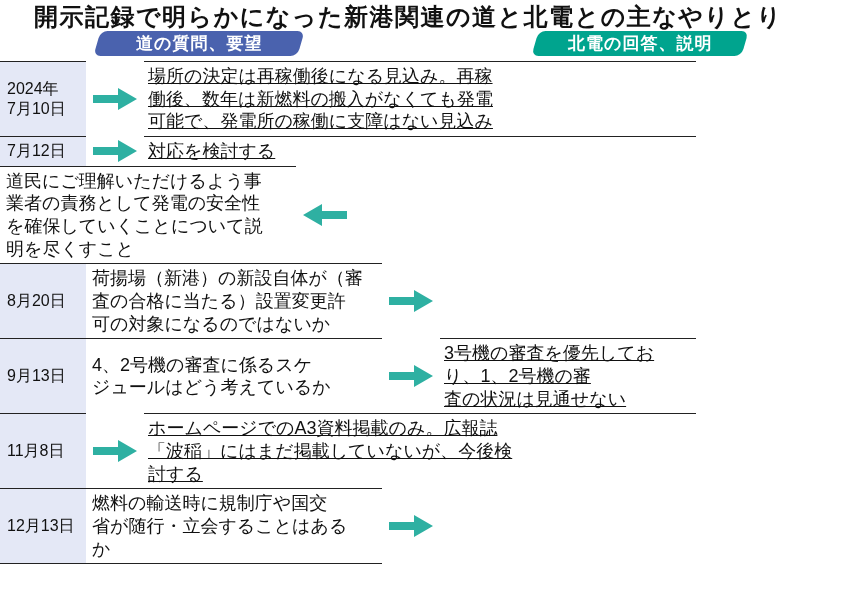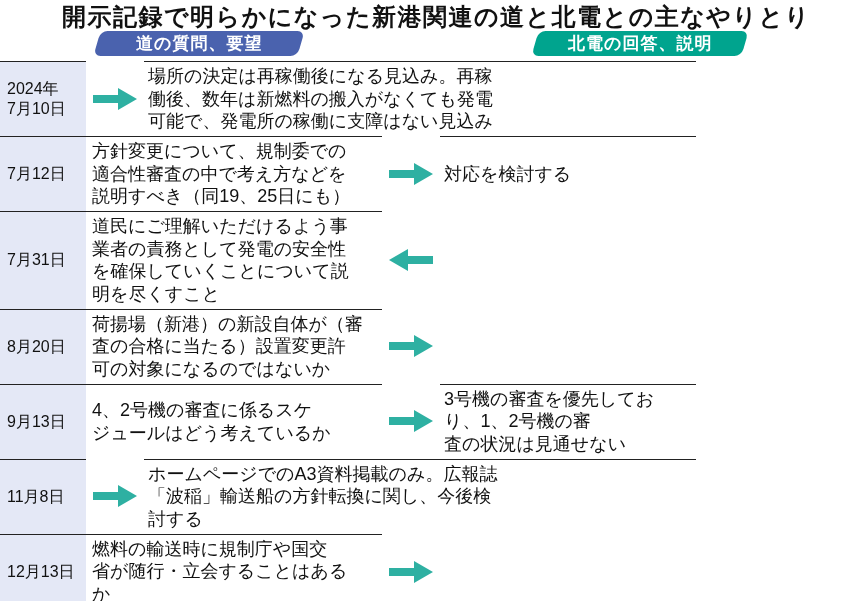--- a/index.html
+++ b/index.html
@@ -7,21 +7,21 @@
     position:relative;
     width:848px;height:601px;
     background:#fff;
     overflow:hidden;
     font-family:"Liberation Sans","DejaVu Sans",sans-serif;
     color:#111;
   }
   .title{
     position:absolute;top:1px;left:34px;
     font-size:24px;font-weight:bold;letter-spacing:1.5px;
-    white-space:nowrap;color:#111;margin-left:28px;
+    white-space:nowrap;color:#111;
   }
   .badges{position:absolute;top:31px;left:0;width:848px;height:25px;}
   .badge{
     position:absolute;top:0;height:25px;
     display:flex;align-items:center;justify-content:center;
     transform:skewX(-16deg);
     border-radius:7px;
   }
   .badge .badge-label{
     transform:skewX(16deg);
@@ -56,20 +56,21 @@
     color:var(--arrow,#2eb0a2);
   }
   .cell.arrow-cell[data-direction="left"] svg{transform:scaleX(-1);}
   .cell.a{
     flex:1 1 auto;
     border-top:1.5px solid var(--border,#222);
     display:flex;align-items:center;
     padding:3px 8px 3px 4px;
     font-size:18px;line-height:1.26;
     white-space:pre-line;
+    text-decoration:underline;
   }
   .row:last-child .cell.date,
   .row:last-child .cell.q,
   .row:last-child .cell.a{
     border-bottom:1.5px solid var(--border,#222);
   }
 </style>
 </head>
 <body>
 
@@ -96,33 +97,29 @@
             <path d="M1 8 h25 v-7 l19 11 l-19 11 v-7 h-25 z" fill="currentColor"></path>
           </svg>
       </div>
       <div class="cell a">場所の決定は再稼働後になる見込み。再稼
 働後、数年は新燃料の搬入がなくても発電
 可能で、発電所の稼働に支障はない見込み</div>
     </div>
 
     <div class="row">
       <div class="cell date">7月12日</div>
-      <div class="cell q">方針変更について、規制委での
-適合性審査の中で考え方などを
-説明すべき（同19、25日にも）</div>
       <div class="cell arrow-cell" data-direction="right">
         <svg width="46" height="24" viewBox="0 0 46 24">
             <path d="M1 8 h25 v-7 l19 11 l-19 11 v-7 h-25 z" fill="currentColor"></path>
           </svg>
       </div>
       <div class="cell a">対応を検討する</div>
     </div>
 
     <div class="row">
-      <div class="cell date">7月31日</div>
       <div class="cell q">道民にご理解いただけるよう事
 業者の責務として発電の安全性
 を確保していくことについて説
 明を尽くすこと</div>
       <div class="cell arrow-cell" data-direction="left">
         <svg width="46" height="24" viewBox="0 0 46 24">
             <path d="M1 8 h25 v-7 l19 11 l-19 11 v-7 h-25 z" fill="currentColor"></path>
           </svg>
       </div>
     </div>
@@ -153,21 +150,21 @@
     </div>
 
     <div class="row">
       <div class="cell date">11月8日</div>
       <div class="cell arrow-cell" data-direction="right">
         <svg width="46" height="24" viewBox="0 0 46 24">
             <path d="M1 8 h25 v-7 l19 11 l-19 11 v-7 h-25 z" fill="currentColor"></path>
           </svg>
       </div>
       <div class="cell a">ホームページでのA3資料掲載のみ。広報誌
-「波稲」輸送船の方針転換に関し、今後検
+「波稲」にはまだ掲載していないが、今後検
 討する</div>
     </div>
 
     <div class="row">
       <div class="cell date">12月13日</div>
       <div class="cell q">燃料の輸送時に規制庁や国交
 省が随行・立会することはある
 か</div>
       <div class="cell arrow-cell" data-direction="right">
         <svg width="46" height="24" viewBox="0 0 46 24">

